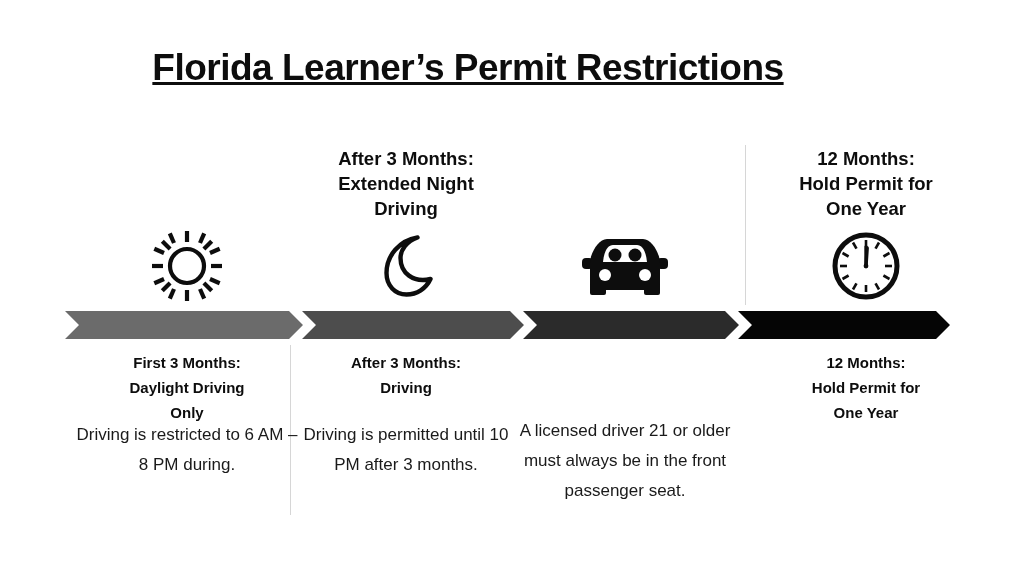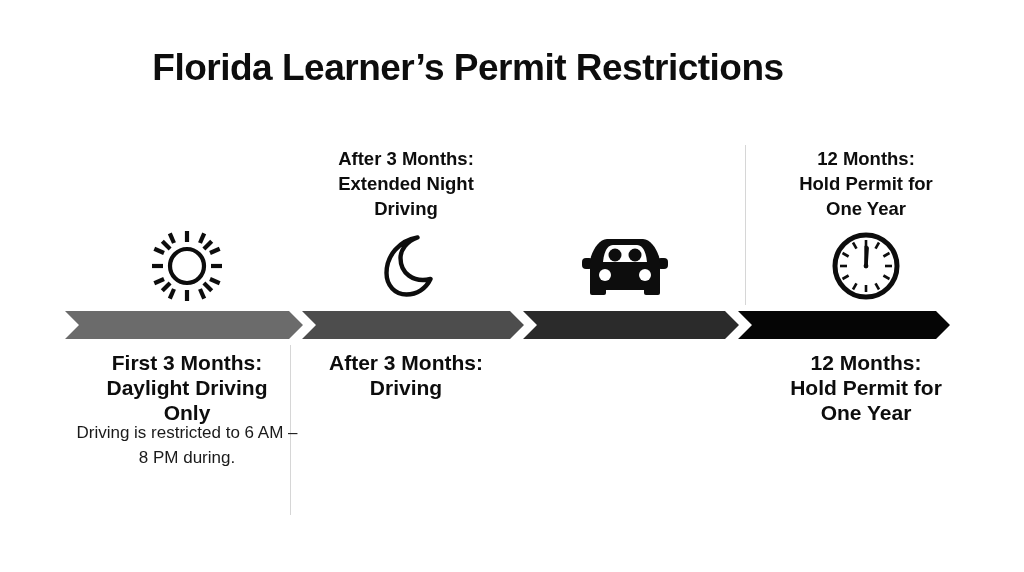--- a/index.html
+++ b/index.html
@@ -21,20 +21,21 @@
     position: absolute;
     top: 47px;
     left: 0;
     width: 936px;
     text-align: center;
     font-size: 37px;
     font-weight: bold;
     letter-spacing: -0.5px;
     color: #0d0d0d;
     white-space: nowrap;
+    text-decoration: underline;
   }
 
   
   .divider {
     position: absolute;
     width: 1px;
     background: #d6d6d6;
   }
   #divider-upper-right { left: 745px; top: 145px; height: 160px; }
   #divider-lower-left  { left: 290px; top: 345px; height: 170px; }
@@ -92,33 +93,33 @@
     align-items: center;
     justify-content: center;
   }
 
   .bottom-heading {
     position: absolute;
     top: 350px;
     left: 0;
     width: 222px;
     text-align: center;
-    font-size: 21px;
+    font-size: 15px;
     font-weight: bold;
     line-height: 25px;
     color: #0d0d0d;
   }
 
   .body-text {
     position: absolute;
     left: 0;
     width: 222px;
     text-align: center;
     font-size: 17px;
-    line-height: 25px;
+    line-height: 30px;
     color: #1a1a1a;
   }
   #body-text-1 { top: 420px; }
   #body-text-2 { top: 420px; }
   #body-text-3 { top: 416px; }
   #body-text-4 { top: 420px; }
 
   .svg-icon { display: block; }
 </style>
 </head>
@@ -171,20 +172,21 @@
     <svg class="svg-icon" width="66" height="70" viewBox="0 0 66 70">
       <path d="M44.5 6.5
                C 26.5 9.5, 13.5 24.5, 13.5 42.0
                C 13.5 54.5, 22.0 63.5, 33.5 63.5
                C 44.0 63.5, 53.0 57.5, 57.5 48.0
                C 40.0 52.0, 27.5 42.0, 27.5 27.0
                C 27.5 19.0, 33.5 10.5, 44.5 6.5 Z" fill="none" stroke="#0d0d0d" stroke-width="4.4" stroke-linejoin="round"></path>
     </svg>
   </div>
   <div class="bottom-heading">After 3 Months:<br>Driving</div>
+  <div class="body-text" id="body-text-2">Driving is permitted until 10 PM after 3 months.</div>
 </div>
 
 <div class="column" id="column-3">
   <div class="top-heading"></div>
   <div class="icon-slot">
     <svg class="svg-icon" width="86" height="60" viewBox="0 0 86 60">
 
       <rect x="0" y="22" width="11" height="11" rx="4" fill="#0d0d0d"></rect>
       <rect x="75" y="22" width="11" height="11" rx="4" fill="#0d0d0d"></rect>
 
@@ -195,20 +197,21 @@
 
       <path d="M21 26 C22 15, 26 9, 31 9 L55 9 C60 9, 64 15, 65 26 Z" fill="#ffffff"></path>
 
       <circle cx="33" cy="19" r="6.5" fill="#0d0d0d"></circle>
       <circle cx="53" cy="19" r="6.5" fill="#0d0d0d"></circle>
 
       <circle cx="23" cy="39" r="6" fill="#ffffff"></circle>
       <circle cx="63" cy="39" r="6" fill="#ffffff"></circle>
     </svg>
   </div>
+  <div class="body-text" id="body-text-3">A licensed driver 21 or older must always be in the front passenger seat.</div>
 </div>
 
 <div class="column" id="column-4">
   <div class="top-heading">12 Months:<br>Hold Permit for<br>One Year</div>
   <div class="icon-slot">
     <svg class="svg-icon" width="70" height="70" viewBox="0 0 70 70">
       <circle cx="35" cy="35" r="31" fill="none" stroke="#0d0d0d" stroke-width="5"></circle>
       <g stroke="#0d0d0d" stroke-width="2.6" stroke-linecap="butt">
         <line x1="35" y1="9" x2="35" y2="16"></line>
         <line x1="35" y1="54" x2="35" y2="61"></line>

